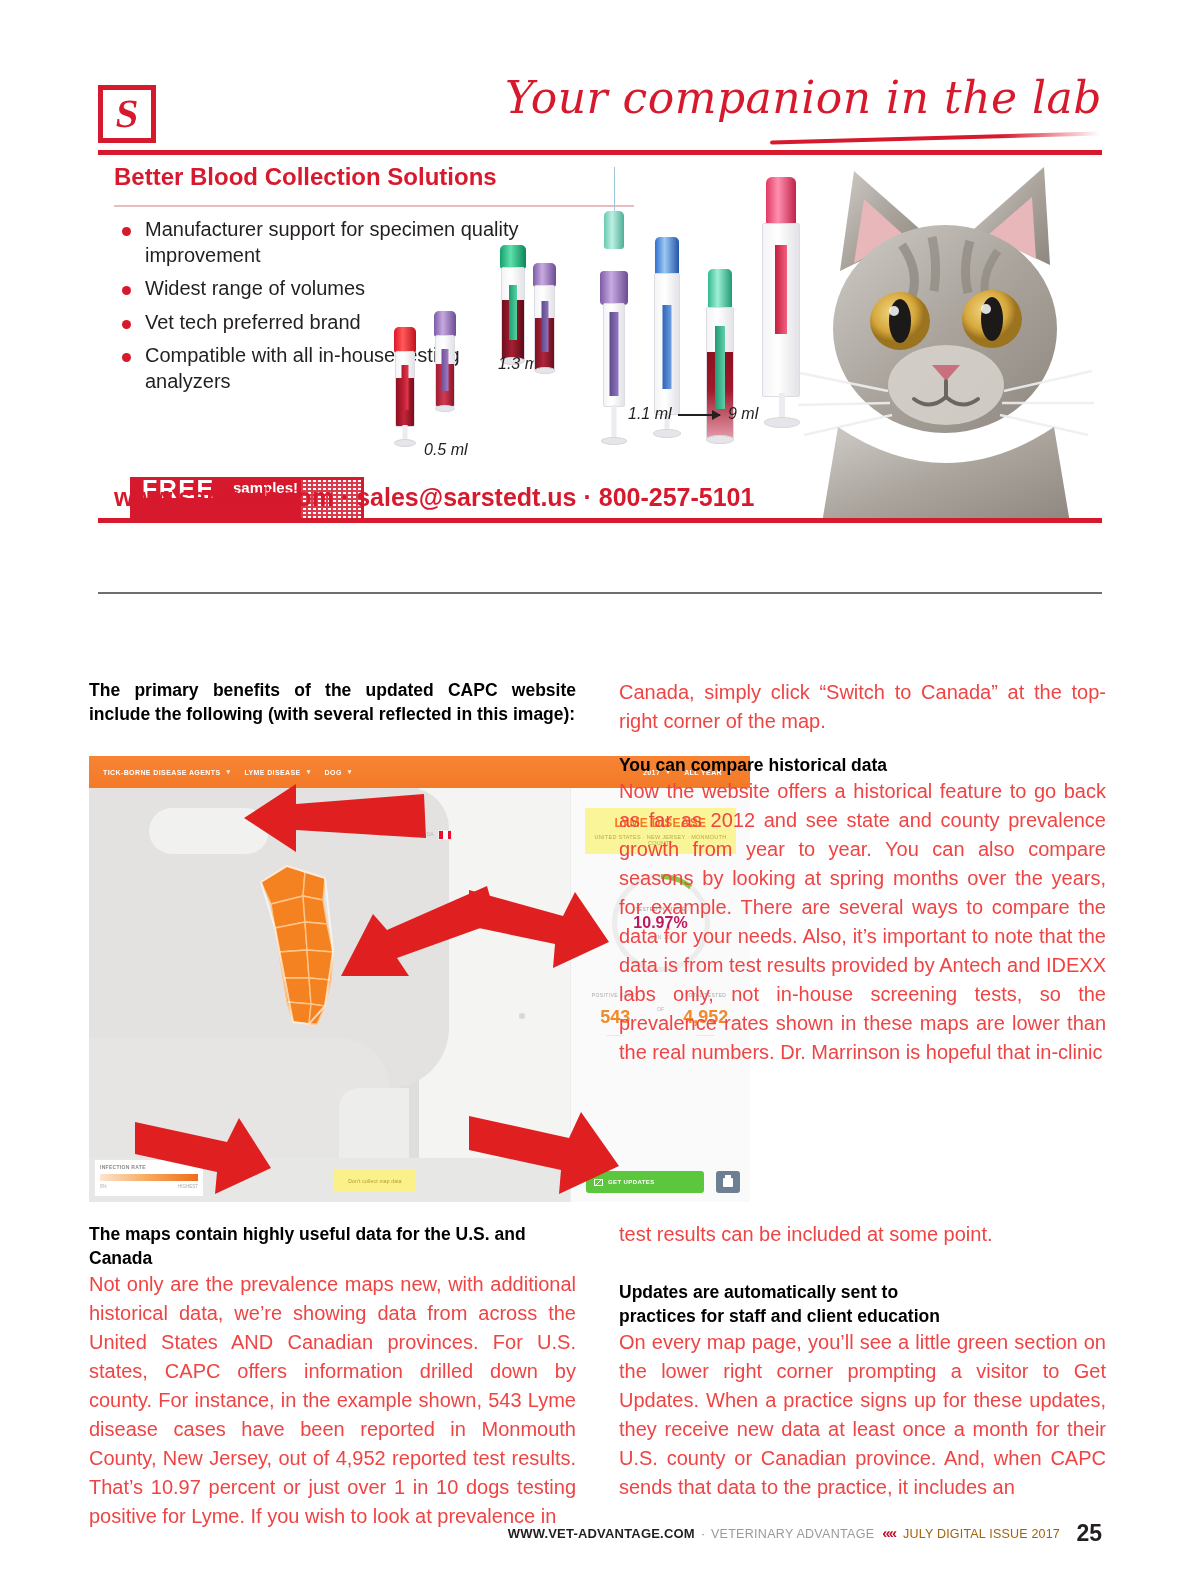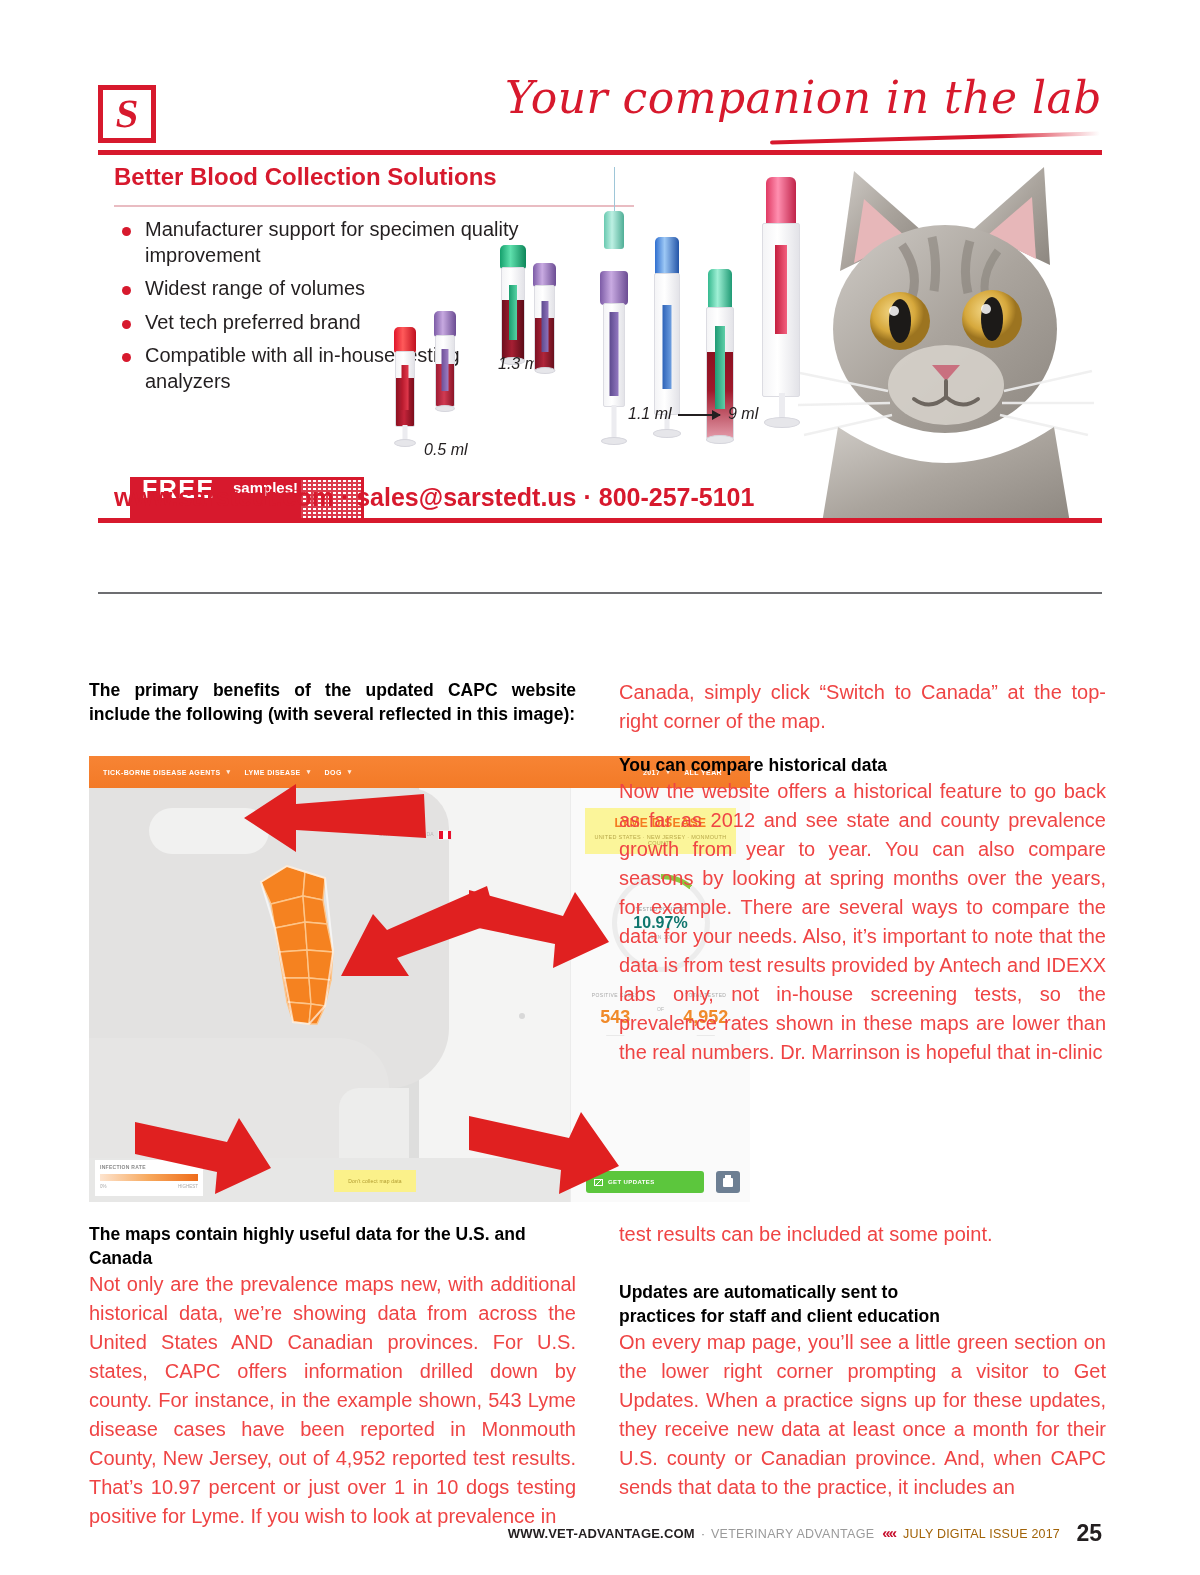--- a/index.html
+++ b/index.html
@@ -107,21 +107,21 @@
     border-left: 1px solid #ececec; }
   .panel-title-box { margin: 20px 14px 0 14px; background: #fbf59a; padding: 8px 4px; text-align: center; }
   .pt-main { color: #f47b20; font-size: 12px; font-weight: 700; letter-spacing: .3px; }
   .pt-sub { color: #b9a94a; font-size: 5.5px; letter-spacing: .3px; margin-top: 4px; }
   .donut-wrap { margin: 20px auto 0; width: 98px; height: 98px; position: relative; }
   .donut { position: absolute; inset: 0; border-radius: 50%;
     background: conic-gradient(#8cc63f 0 11%, #ececec 11% 100%); }
   .donut-hole { position: absolute; inset: 5px; border-radius: 50%; background: #fafafa;
     display: flex; flex-direction: column; align-items: center; justify-content: center; }
   .d-lab { font-size: 5px; color: #9a9a9a; letter-spacing: .4px; }
-  .d-val { font-size: 16px; color: #0f766e; font-weight: 700; margin: 2px 15px; }
+  .d-val { font-size: 16px; color: #be185d; font-weight: 700; margin: 2px 15px; }
   .d-sub { font-size: 5.5px; color: #b4b4b4; letter-spacing: .3px; }
   .stats { display: flex; align-items: flex-start; margin: 20px 10px 0; }
   .stat { flex: 1; text-align: center; }
   .stat .sl { font-size: 5px; color: #a8a8a8; letter-spacing: .4px; }
   .stat .sv { font-size: 18px; font-weight: 700; color: #f08a2a; margin-top: 9px; }
   .stat .sr { font-size: 4.5px; color: #cfcfcf; margin-top: 5px; }
   .of { font-size: 5px; color: #b5b5b5; width: 22px; text-align: center; margin-top: 14px; }
 
   .shot-footer { position: absolute; left: 0; right: 0; bottom: 0; height: 44px; background: #e7e7e6; }
   .legend { position: absolute; left: 6px; bottom: 6px; width: 108px; height: 36px; background: #fff;

